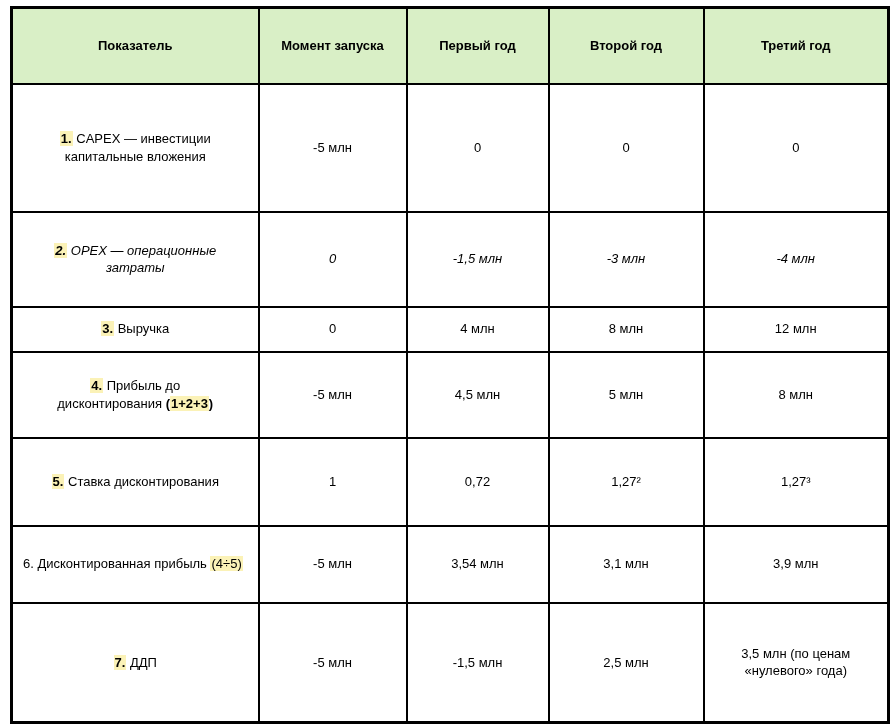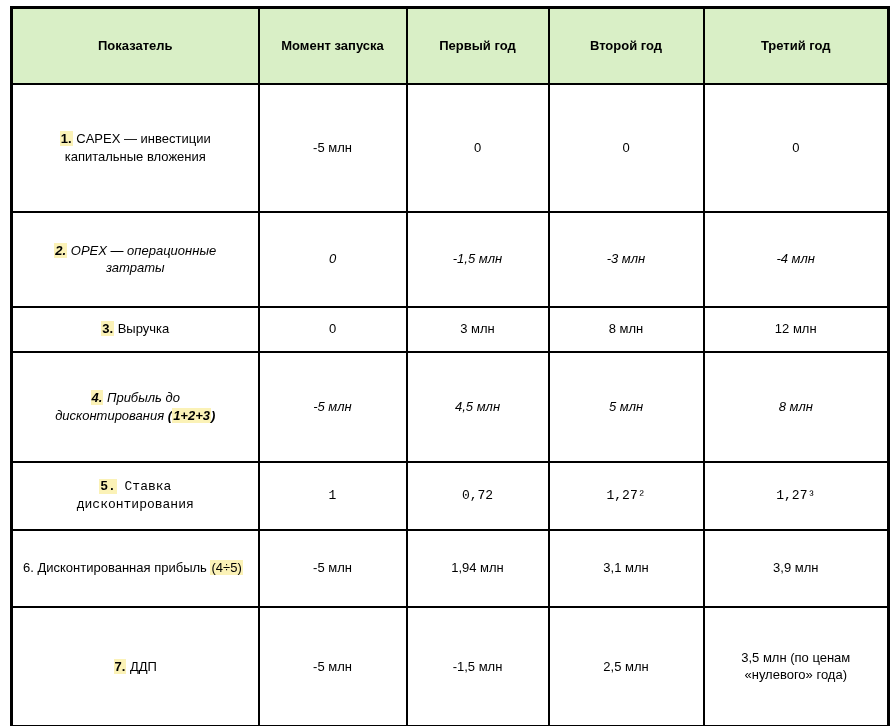--- a/index.html
+++ b/index.html
@@ -32,22 +32,22 @@
   }
   table.dcf th{
     background:var(--head-bg);
     font-weight:bold;
     padding:4px 16px;
   }
   thead tr{height:76px;}
   tbody tr:nth-child(1){height:128px;}
   tbody tr:nth-child(2){height:95px;font-style:italic;}
   tbody tr:nth-child(3){height:45px;}
-  tbody tr:nth-child(4){height:110px;font-style:italic;}
-  tbody tr:nth-child(5){height:68px;font-family:Liberation Mono, monospace;}
+  tbody tr:nth-child(4){height:86px;}
+  tbody tr:nth-child(5){height:88px;}
   tbody tr:nth-child(6){height:77px;}
   tbody tr:nth-child(7){height:120px;}
   td.label{padding:4px 28px;}
   td.label.left{padding:20px 10px;text-align:left;}
   td.val{padding:0 24px;}
   span.b{font-weight:bold;}
   span.hl{background:var(--hl);padding:0 1px;}
 </style>
 </head>
 <body>
@@ -80,42 +80,42 @@
       <tr>
         <td class="label"><span class="b hl">2.</span><span> OPEX — операционные затраты</span></td>
         <td class="val">0</td>
         <td class="val">-1,5 млн</td>
         <td class="val">-3 млн</td>
         <td class="val">-4 млн</td>
       </tr>
       <tr>
         <td class="label"><span class="b hl">3.</span><span> Выручка</span></td>
         <td class="val">0</td>
-        <td class="val">3 млн</td>
+        <td class="val">4 млн</td>
         <td class="val">8 млн</td>
         <td class="val">12 млн</td>
       </tr>
       <tr>
         <td class="label"><span class="b hl">4.</span><span> Прибыль до дисконтирования </span><span class="b">(</span><span class="b hl">1+2+3</span><span class="b">)</span></td>
         <td class="val">-5 млн</td>
         <td class="val">4,5 млн</td>
         <td class="val">5 млн</td>
         <td class="val">8 млн</td>
       </tr>
       <tr>
         <td class="label"><span class="b hl">5.</span><span> Ставка дисконтирования</span></td>
         <td class="val">1</td>
         <td class="val">0,72</td>
         <td class="val">1,27²</td>
         <td class="val">1,27³</td>
       </tr>
       <tr>
         <td class="label left"><span>6. Дисконтированная прибыль </span><span class="hl">(4÷5)</span></td>
         <td class="val">-5 млн</td>
-        <td class="val">1,94 млн</td>
+        <td class="val">3,54 млн</td>
         <td class="val">3,1 млн</td>
         <td class="val">3,9 млн</td>
       </tr>
       <tr>
         <td class="label"><span class="b hl">7.</span><span> ДДП</span></td>
         <td class="val">-5 млн</td>
         <td class="val">-1,5 млн</td>
         <td class="val">2,5 млн</td>
         <td class="val">3,5 млн (по ценам «нулевого» года)</td>
       </tr>

